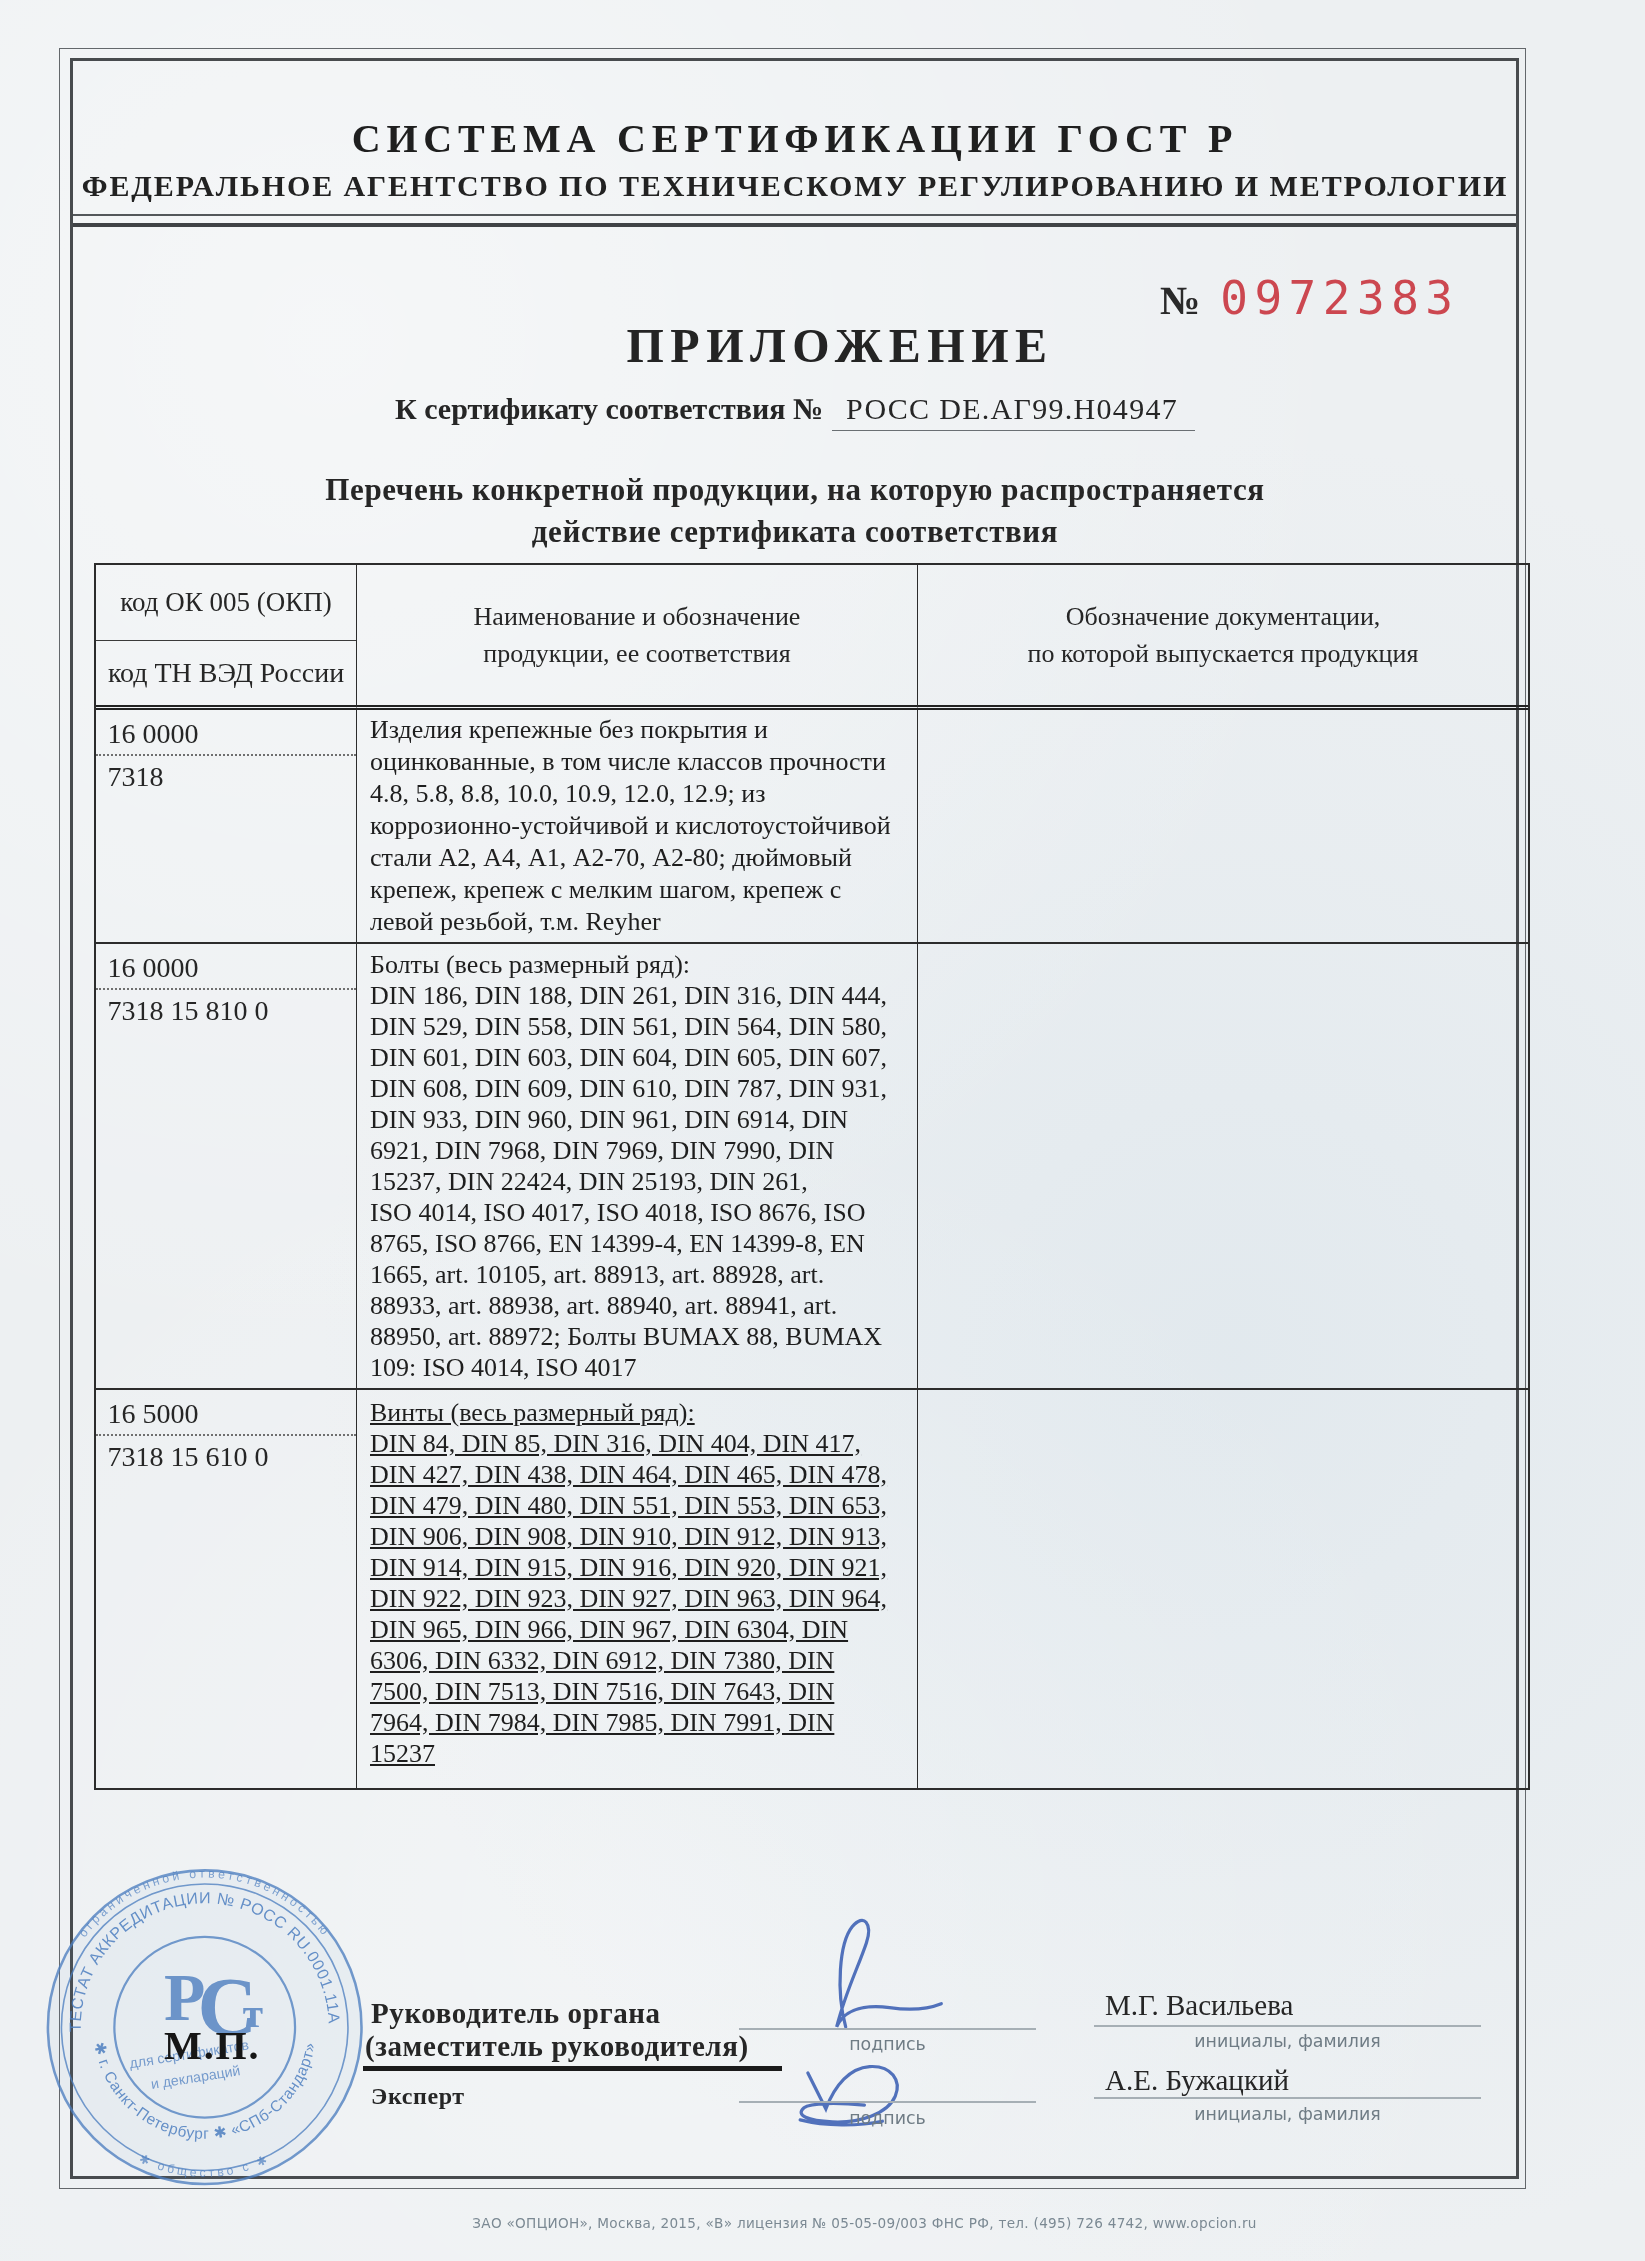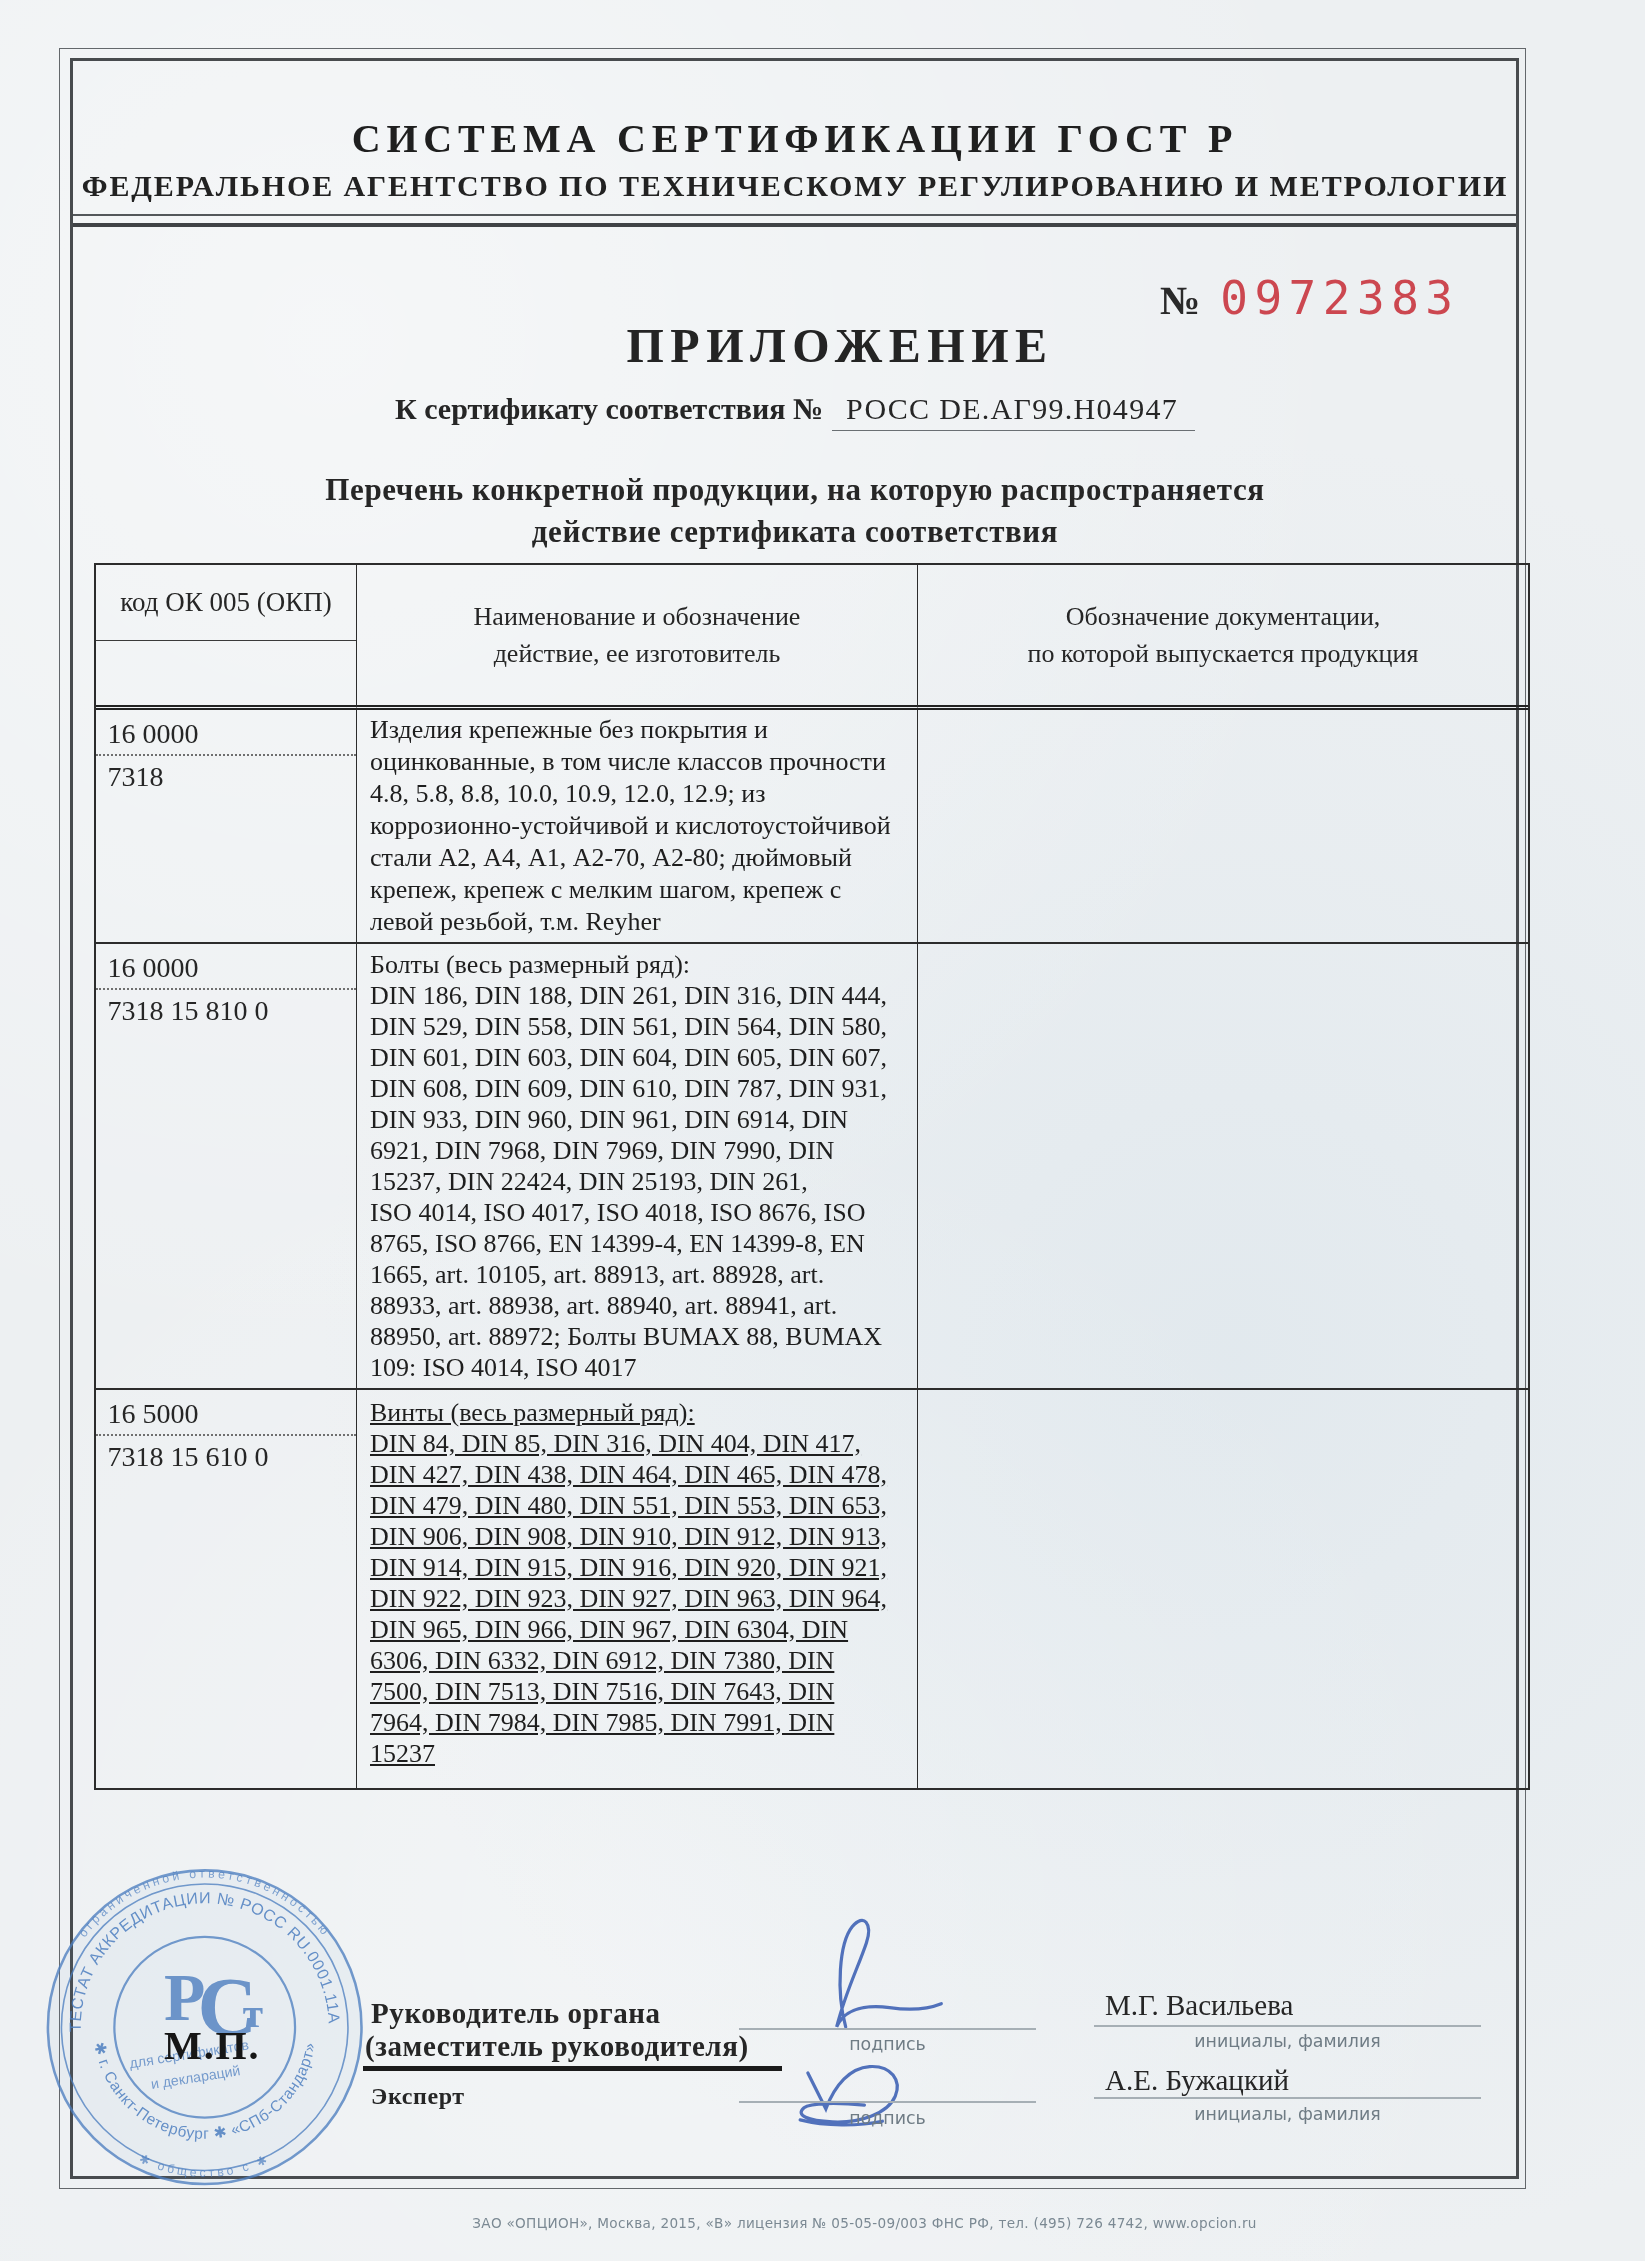--- a/index.html
+++ b/index.html
@@ -102,23 +102,24 @@
     <span class="lbl">К сертификату соответствия №</span><span class="val">РОСС DE.АГ99.H04947</span>
   </div>
 
   <div class="abs center-band scope1">Перечень конкретной продукции,  на которую распространяется</div>
   <div class="abs center-band scope2">действие сертификата соответствия</div>
 
   <div class="abs ctable">
 
     <div class="cell vline hdrline th1">
       <div class="th1-top">код ОК 005 (ОКП)</div>
+      <div class="th1-bottom">код ТН ВЭД России</div>
     </div>
     <div class="cell vline hdrline th">Наименование и обозначение
-действие, ее изготовитель</div>
+продукции, ее соответствия</div>
     <div class="cell hdrline th">Обозначение документации,
 по которой выпускается продукция</div>
 
     <div class="cell vline hline code-cell">
       <div class="code-top">16 0000</div>
       <div class="code-div"></div>
       <div class="code-bottom">7318</div>
     </div>
     <div class="cell vline hline prod prod-r1">Изделия крепежные без покрытия и
 оцинкованные, в том числе классов прочности

